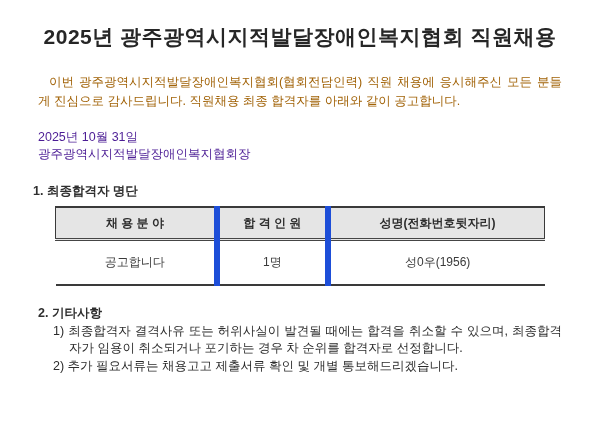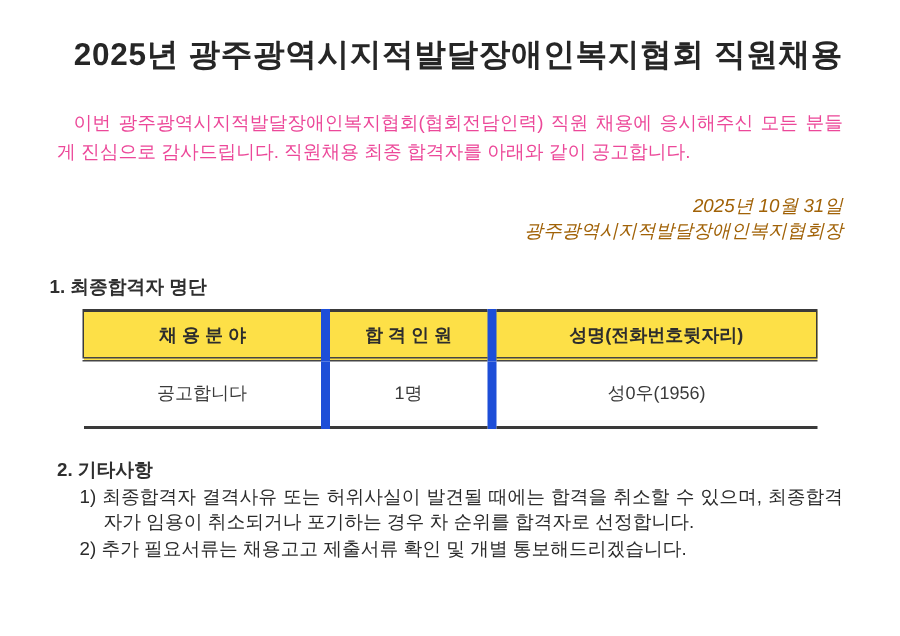--- a/index.html
+++ b/index.html
@@ -19,69 +19,68 @@
     width: 600px;
     height: 424px;
     padding: 24px 38px 0 38px;
     background: #ffffff;
   }
   .doc-title {
     margin: 0;
     font-size: 21px;
     line-height: 25px;
     font-weight: 700;
-    text-align: right;
+    text-align: center;
     letter-spacing: 0.5px;
     color: #262626;
   }
   .doc-subtitle {
     margin: 3px 0 0 0;
     font-size: 19px;
     line-height: 22px;
     font-weight: 700;
     text-align: center;
     letter-spacing: 1px;
     color: #262626;
   }
   .intro {
     margin: 24px 0 0 0;
     font-size: 12.5px;
     line-height: 18.5px;
     text-align: justify;
     text-indent: 11px;
     word-break: break-all;
-    color: #ec4899;
+    color: #a16207;
   }
   .dateblock {
     margin-top: 19px;
-    text-align: right;
+    text-align: left;
     font-size: 12.5px;
     line-height: 17px;
-    color: #a16207;
-    font-style: italic;
+    color: #4c1d95;
   }
   .section-heading {
     font-size: 12.5px;
     line-height: 15px;
     color: #2f2f2f;
     font-weight: bold;
   }
   .s1 { margin: 21px 0 0 -5px; }
   .s2 { margin: 20px 0 0 0; }
   table.results {
     border-collapse: collapse;
     table-layout: fixed;
     width: 490px;
     margin: 7px 0 0 17px;
     font-size: 12px;
     border-top: 2px solid #3a3a3a;
     border-bottom: 2px solid #3a3a3a;
   }
   table.results thead th {
-    background: #fde047;
+    background: #e5e5e5;
     font-weight: 700;
     color: #2d2d2d;
     padding: 7px 4px 6px 4px;
     border-bottom: 3px double #454545;
     text-align: center;
   }
   table.results thead th:first-child { border-left: 1px solid #3a3a3a; }
   table.results thead th:last-child  { border-right: 1px solid #3a3a3a; }
   table.results th + th,
   table.results td + td { border-left: 6px solid #1d4ed8; margin-top: 48px; }

